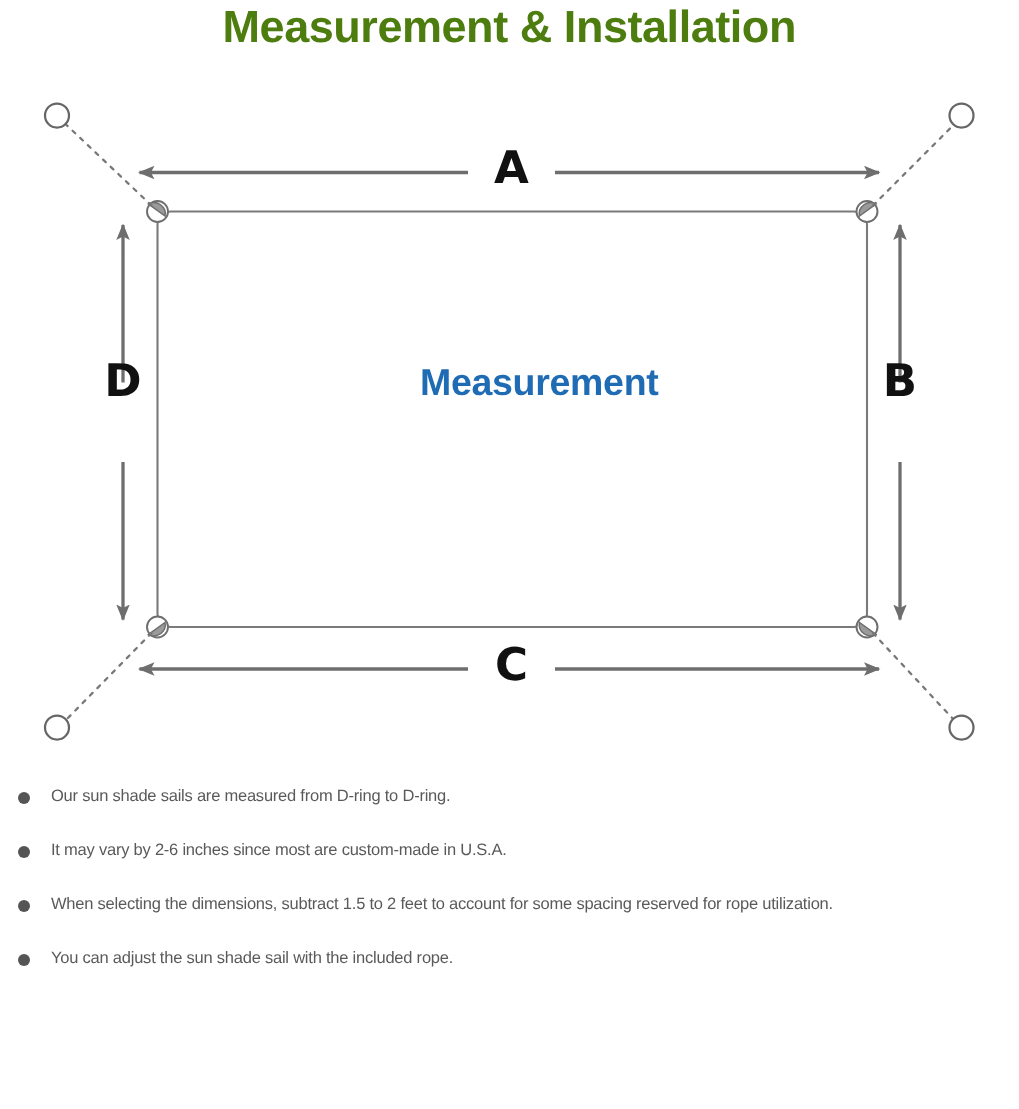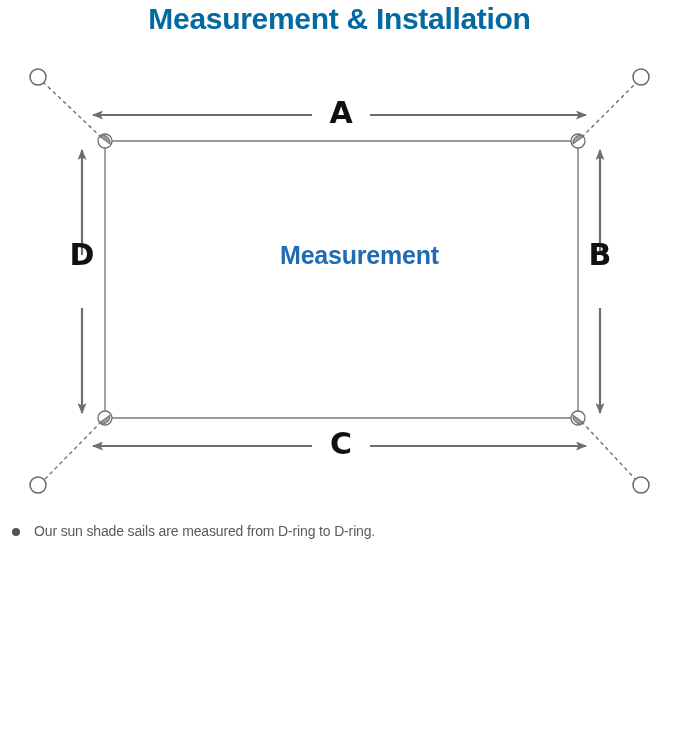--- a/index.html
+++ b/index.html
@@ -21,21 +21,21 @@
     background: #ffffff;
   }
   .title {
     position: absolute;
     left: 0;
     top: 0px;
     width: 679px;
     text-align: center;
     font-size: 30px;
     font-weight: bold;
-    color: #0369a1;
+    color: #4d7c0f;
     letter-spacing: -0.3px;
     line-height: 38px;
     white-space: nowrap;
   }
   .diagram {
     position: absolute;
     left: 0;
     top: 40px;
     width: 679px;
     height: 470px;
@@ -79,21 +79,21 @@
     position: absolute;
     left: 0;
     top: 520px;
     width: 679px;
   }
   .note-item {
     position: relative;
     padding-left: 34px;
     margin-bottom: 14px;
     color: #5a5a5a;
-    font-size: 14px;
+    font-size: 11px;
     line-height: 22px;
     letter-spacing: -0.15px;
   }
   .note-item .dot {
     position: absolute;
     left: 12px;
     top: 8px;
     width: 8px;
     height: 8px;
     border-radius: 50%;
@@ -179,15 +179,27 @@
 
   <div class="center-label">
     <div class="ml-title">Measurement</div>
   </div>
 
   <div class="notes">
     <div class="note-item">
       <span class="dot"></span>
       <span>Our sun shade sails are measured from D-ring to D-ring.</span>
     </div>
+    <div class="note-item">
+      <span class="dot"></span>
+      <span>It may vary by 2-6 inches since most are custom-made in U.S.A.</span>
+    </div>
+    <div class="note-item">
+      <span class="dot"></span>
+      <span>When selecting the dimensions, subtract 1.5 to 2 feet to account for some spacing reserved for rope utilization.</span>
+    </div>
+    <div class="note-item">
+      <span class="dot"></span>
+      <span>You can adjust the sun shade sail with the included rope.</span>
+    </div>
   </div>
 
 </div>
 
 </body></html>

